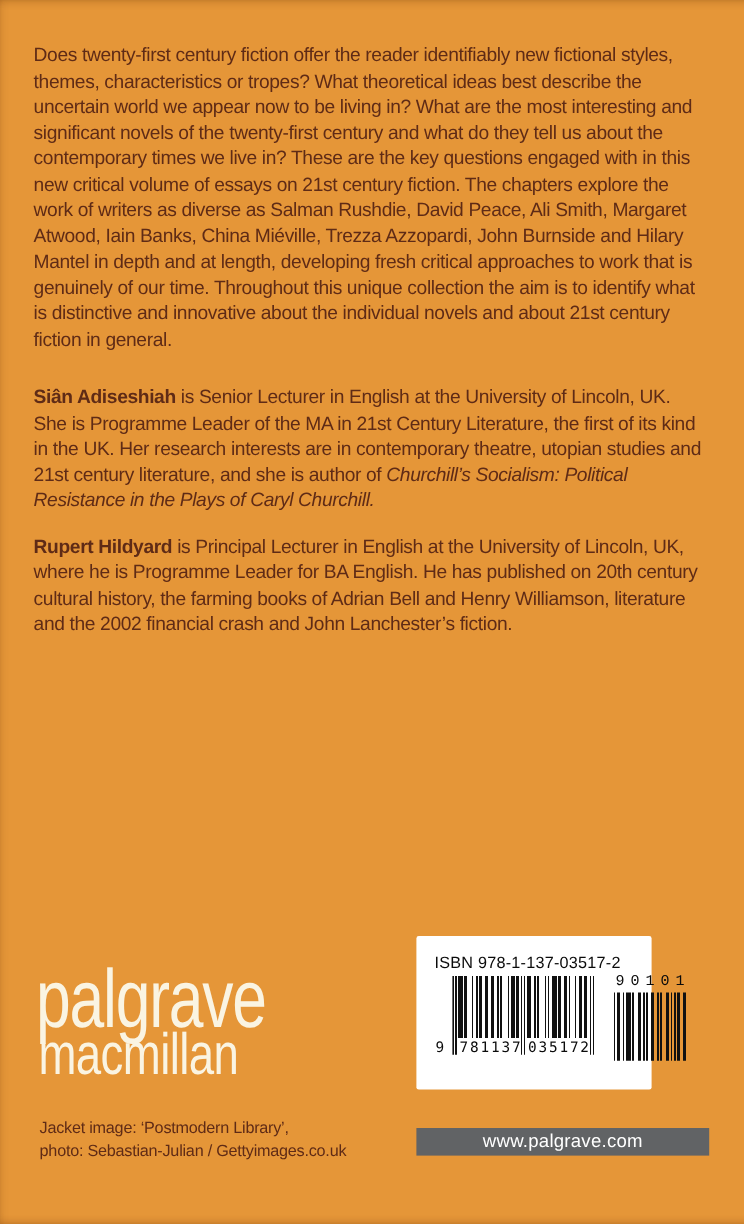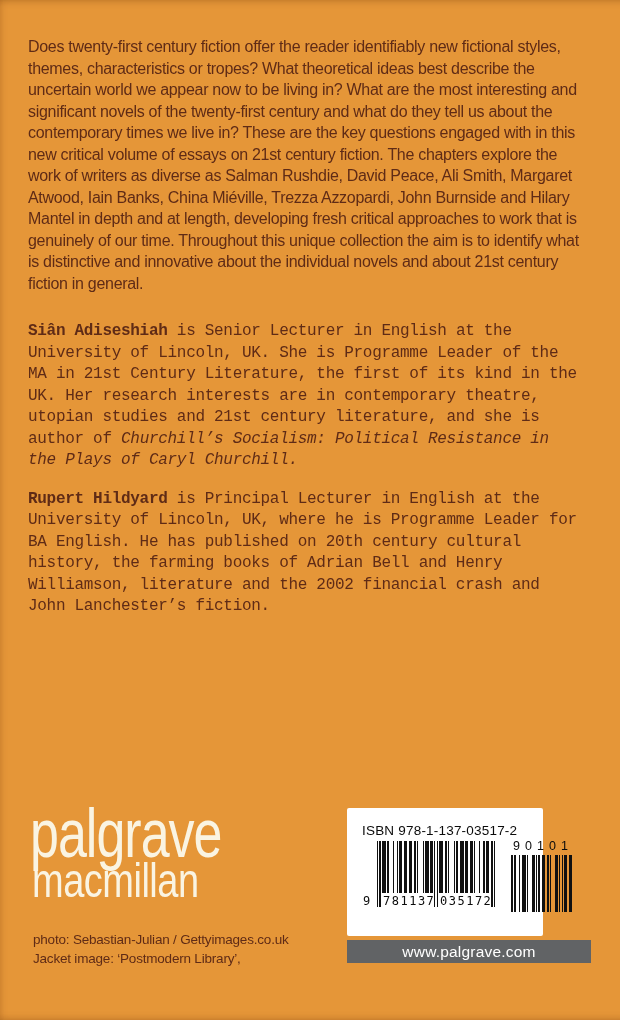--- a/index.html
+++ b/index.html
@@ -7,54 +7,54 @@
     position:relative;width:620px;height:1020px;overflow:hidden;
     background:#E59638;color:#5F2B16;
     font-family:"Liberation Sans",sans-serif;
     padding-left:36px;
   }
   .text-col{
     position:absolute;left:28px;top:36px;width:557px;
     font-size:16px;line-height:21.5px;letter-spacing:-0.3px;
   }
   .blurb{margin:0 0 27px 0;}
-  .bio{margin:0 0 17px 0;font-family:Liberation Mono, monospace;}
+  .bio{margin:0 0 17px 0;}
   .bio strong{font-weight:bold;}
   .bio em{font-style:italic;}
   
   .logo{position:absolute;left:30px;top:794px;width:280px;height:115px;color:#FAF4E2;}
   .logo-line1{
     position:absolute;left:0;top:0;font-size:52px;letter-spacing:-1px;
     transform:scaleY(1.32);transform-origin:0 0;
   }
   .logo-line2{
     position:absolute;left:2px;top:59px;font-size:38px;letter-spacing:-0.5px;
     transform:scaleY(1.28);transform-origin:0 0;
   }
   
   .barcode-box{
-    position:absolute;left:347px;top:808px;width:196px;height:128px;
+    position:absolute;left:347px;top:780px;width:196px;height:128px;
     background:#FFFFFF;border-radius:2px;
   }
   .isbn{
     position:absolute;left:15px;top:15px;font-size:13.5px;letter-spacing:0.2px;
     color:#0B0B0B;white-space:nowrap;
   }
   .ean13{position:absolute;left:16px;top:33px;width:150px;height:72px;}
   #ean-svg{position:absolute;left:14px;top:0;width:118px;height:66px;}
   .ean-digits span{
     position:absolute;top:53px;font-family:"DejaVu Sans Mono",monospace;
     font-size:12px;color:#0B0B0B;
   }
   .d-lead{left:0;}
   .d-left{left:20px;width:52px;text-align:center;letter-spacing:1.5px;}
   .d-right{left:77px;width:52px;text-align:left;letter-spacing:1.5px;}
   .addon{position:absolute;left:162px;top:31px;width:64px;text-align:center;}
   .addon-digits{
-    font-family:Liberation Sans, sans-serif;font-size:12.5px;color:#0B0B0B;
+    font-family:Liberation Mono, monospace;font-size:12.5px;color:#0B0B0B;
     letter-spacing:5px;padding-left:4px;line-height:14px;
   }
   #addon-svg{display:block;margin:2px auto 0 auto;width:62px;height:57px;}
   
   .web-bar{
     position:absolute;left:347px;top:940px;width:244px;height:23px;
     background:#616365;color:#FFFFFF;font-size:15.5px;line-height:23px;
     text-align:center;letter-spacing:0.2px;
   }
   
@@ -175,18 +175,18 @@
           <rect x="47" y="0" width="1" height="57" fill="#111111"></rect>
         </svg>
     </div>
   </div>
 
   <div class="web-bar">
     <span>www.palgrave.com</span>
   </div>
 
   <div class="credit">
+    <div>Jacket image: ‘Postmodern Library’,</div>
     <div>photo: Sebastian-Julian / Gettyimages.co.uk</div>
-    <div>Jacket image: ‘Postmodern Library’,</div>
   </div>
 
   <div class="vignette"></div>
 </div>
 
 </body></html>

